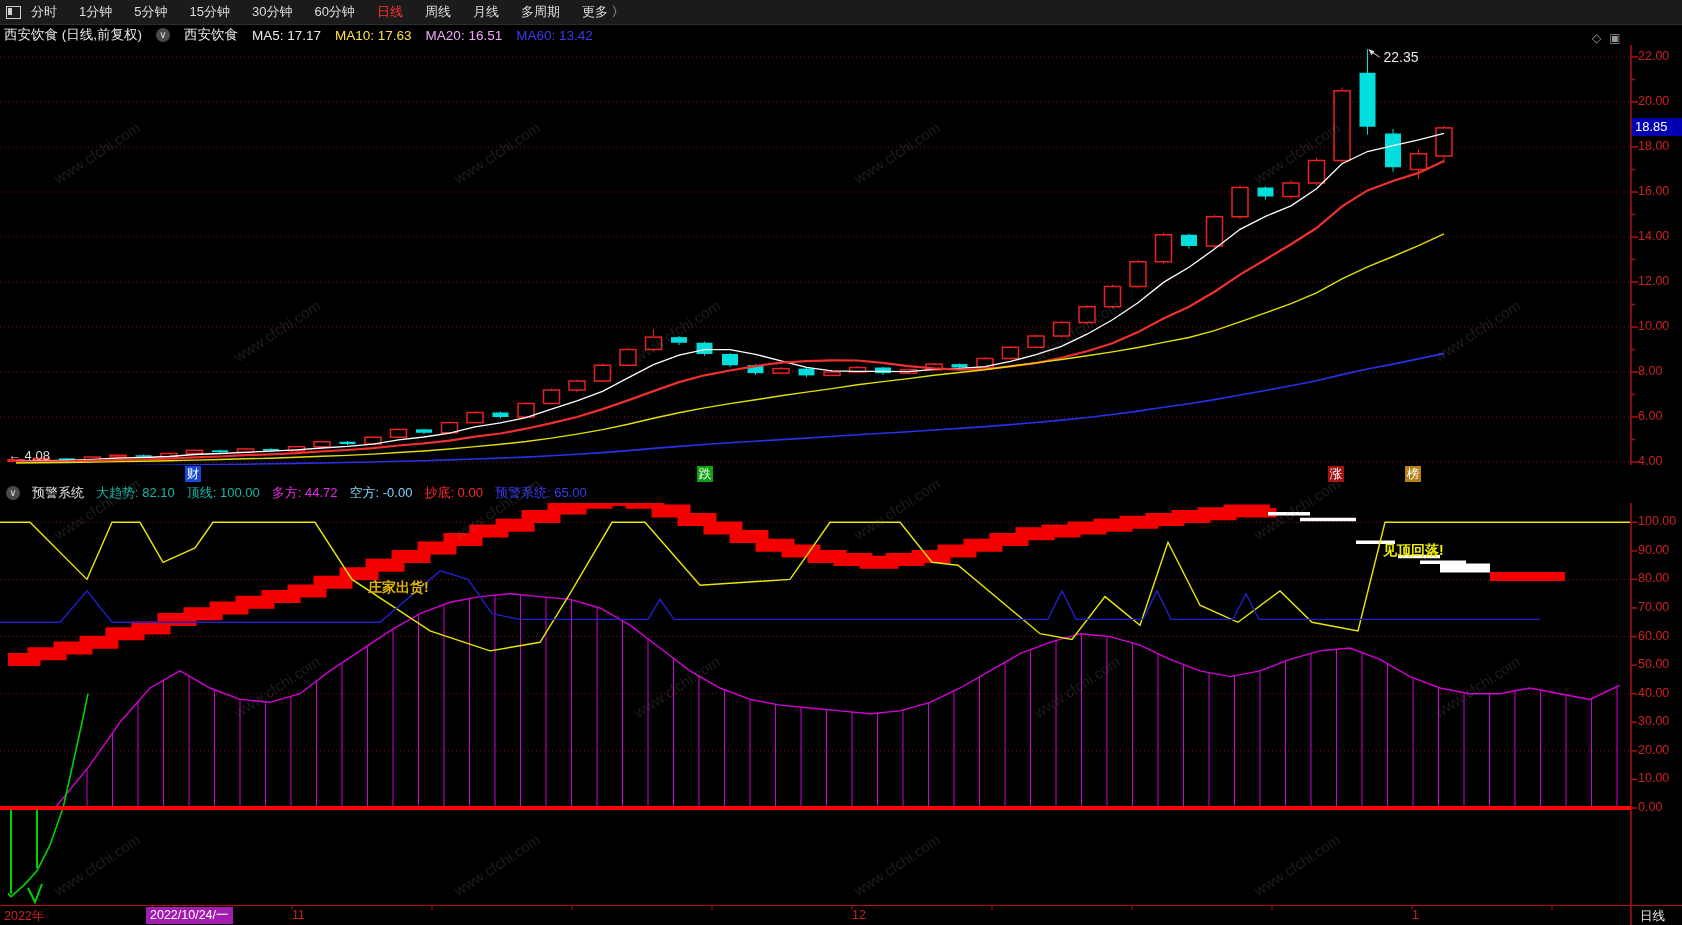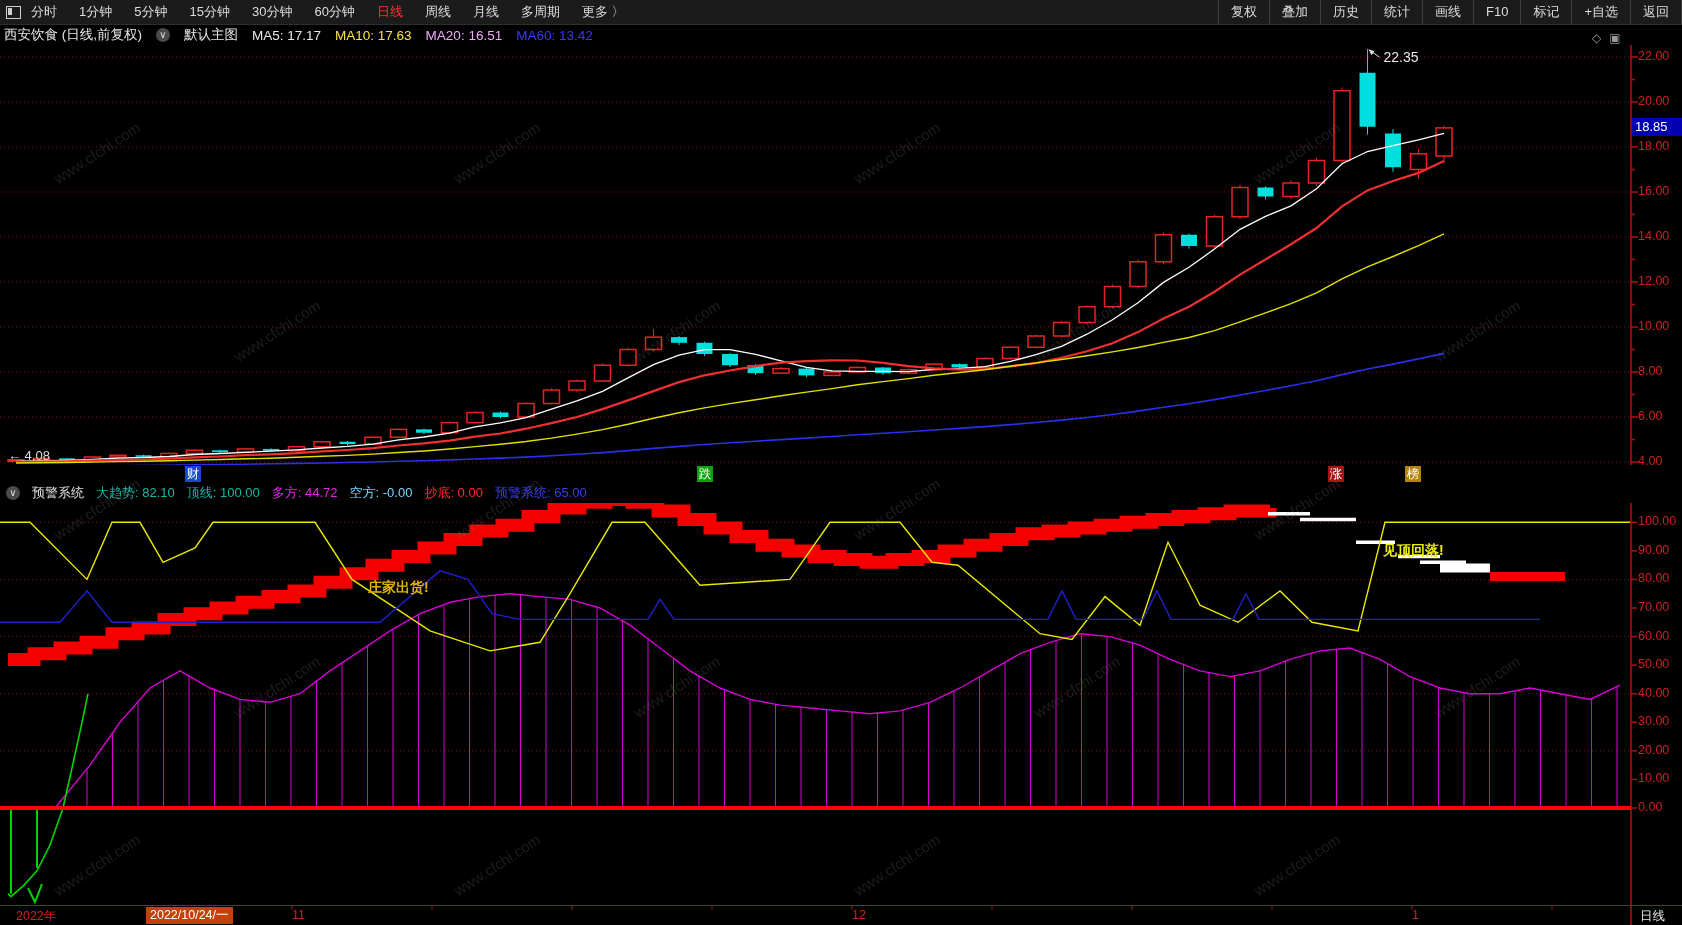--- a/index.html
+++ b/index.html
@@ -20,21 +20,21 @@
   .chev{display:inline-flex;width:14px;height:14px;border-radius:50%;background:#4a4a4a;color:#ddd;font-size:10px;align-items:center;justify-content:center;line-height:1;}
   #ma-labels{display:flex;gap:14px;}
   
   #main-pane{position:absolute;left:0;top:45px;width:1682px;height:420px;}
   #band-row{position:absolute;left:0;top:465px;width:1682px;height:18px;}
   .band{position:absolute;top:1px;width:16px;height:16px;color:#fff;font-size:12.5px;line-height:16px;text-align:center;}
   #ind-header{position:absolute;left:0;top:483px;width:1682px;height:20px;display:flex;align-items:center;gap:12px;font-size:13px;padding-left:6px;}
   #ind-pane{position:absolute;left:0;top:503px;width:1682px;height:402px;}
   #xaxis{position:absolute;left:0;top:905px;width:1682px;height:20px;}
   #xaxis .xl{position:absolute;top:3px;font-size:12.5px;color:#cc2222;white-space:nowrap;}
-  #xaxis .xl.hl{background:#c2410c;color:#fff;padding:0 4px;top:2px;}
+  #xaxis .xl.hl{background:#a21caf;color:#fff;padding:0 4px;top:2px;}
   #xaxis .xl.right{color:#e8e8e8;}
   .ylabels{position:absolute;left:1638px;width:44px;}
   .ylabels .yl{position:absolute;font-size:12.5px;color:#cc2222;white-space:nowrap;}
   #price-badge{position:absolute;left:1632px;top:118px;width:50px;height:18px;background:#0000b2;color:#fff;font-size:13px;line-height:18px;text-align:left;padding-left:3px;}
   #chart-tools{position:absolute;left:1592px;top:31px;display:flex;gap:8px;color:#999;font-size:12px;}
   #watermarks{position:absolute;left:0;top:0;width:1682px;height:925px;pointer-events:none;}
   .wm{position:absolute;color:#8a8a8a;opacity:0.20;font-size:15px;transform:rotate(-33deg);transform-origin:left bottom;white-space:nowrap;}
   svg{position:absolute;left:0;top:0;}
 </style>
 </head>
@@ -50,37 +50,26 @@
         <span class="p">5分钟</span>
         <span class="p">15分钟</span>
         <span class="p">30分钟</span>
         <span class="p">60分钟</span>
         <span class="p active">日线</span>
         <span class="p">周线</span>
         <span class="p">月线</span>
         <span class="p">多周期</span>
         <span class="p">更多 〉</span>
       </div>
-    <div id="rightbtns">
-        <span class="b">复权</span>
-        <span class="b">叠加</span>
-        <span class="b">历史</span>
-        <span class="b">统计</span>
-        <span class="b">画线</span>
-        <span class="b">F10</span>
-        <span class="b">标记</span>
-        <span class="b">+自选</span>
-        <span class="b">返回</span>
-      </div>
   </div>
 
   <div id="titlebar">
     <span>西安饮食 (日线,前复权)</span>
     <span class="chev">∨</span>
-    <span>默认主图</span>
+    <span>西安饮食</span>
     <div id="ma-labels">
         <span style="color:#e8e8e8">MA5: 17.17</span>
         <span style="color:#fde047">MA10: 17.63</span>
         <span style="color:#f0abfc">MA20: 16.51</span>
         <span style="color:#3a3af0">MA60: 13.42</span>
       </div>
   </div>
 
   <div id="main-pane">
     <svg id="main-svg" width="1682" height="420">
@@ -397,21 +386,21 @@
         <line x1="432" y1="0" x2="432" y2="5" stroke="#b01010" stroke-width="1"></line>
         <line x1="572" y1="0" x2="572" y2="5" stroke="#b01010" stroke-width="1"></line>
         <line x1="712" y1="0" x2="712" y2="5" stroke="#b01010" stroke-width="1"></line>
         <line x1="852" y1="0" x2="852" y2="5" stroke="#b01010" stroke-width="1"></line>
         <line x1="992" y1="0" x2="992" y2="5" stroke="#b01010" stroke-width="1"></line>
         <line x1="1132" y1="0" x2="1132" y2="5" stroke="#b01010" stroke-width="1"></line>
         <line x1="1272" y1="0" x2="1272" y2="5" stroke="#b01010" stroke-width="1"></line>
         <line x1="1412" y1="0" x2="1412" y2="5" stroke="#b01010" stroke-width="1"></line>
         <line x1="1552" y1="0" x2="1552" y2="5" stroke="#b01010" stroke-width="1"></line>
       </svg>
-  <span class="xl" style="left:16px">2022年</span>
+  <span class="xl" style="left:4px">2022年</span>
       <span class="xl hl" style="left:146px">2022/10/24/一</span>
       <span class="xl" style="left:292px">11</span>
       <span class="xl" style="left:852px">12</span>
       <span class="xl" style="left:1412px">1</span>
       <span class="xl right" style="left:1640px">日线</span>
     </div>
 
   <div id="watermarks">
       <span class="wm" style="left:60px;top:170px">www.cfchi.com</span>
       <span class="wm" style="left:460px;top:170px">www.cfchi.com</span>

